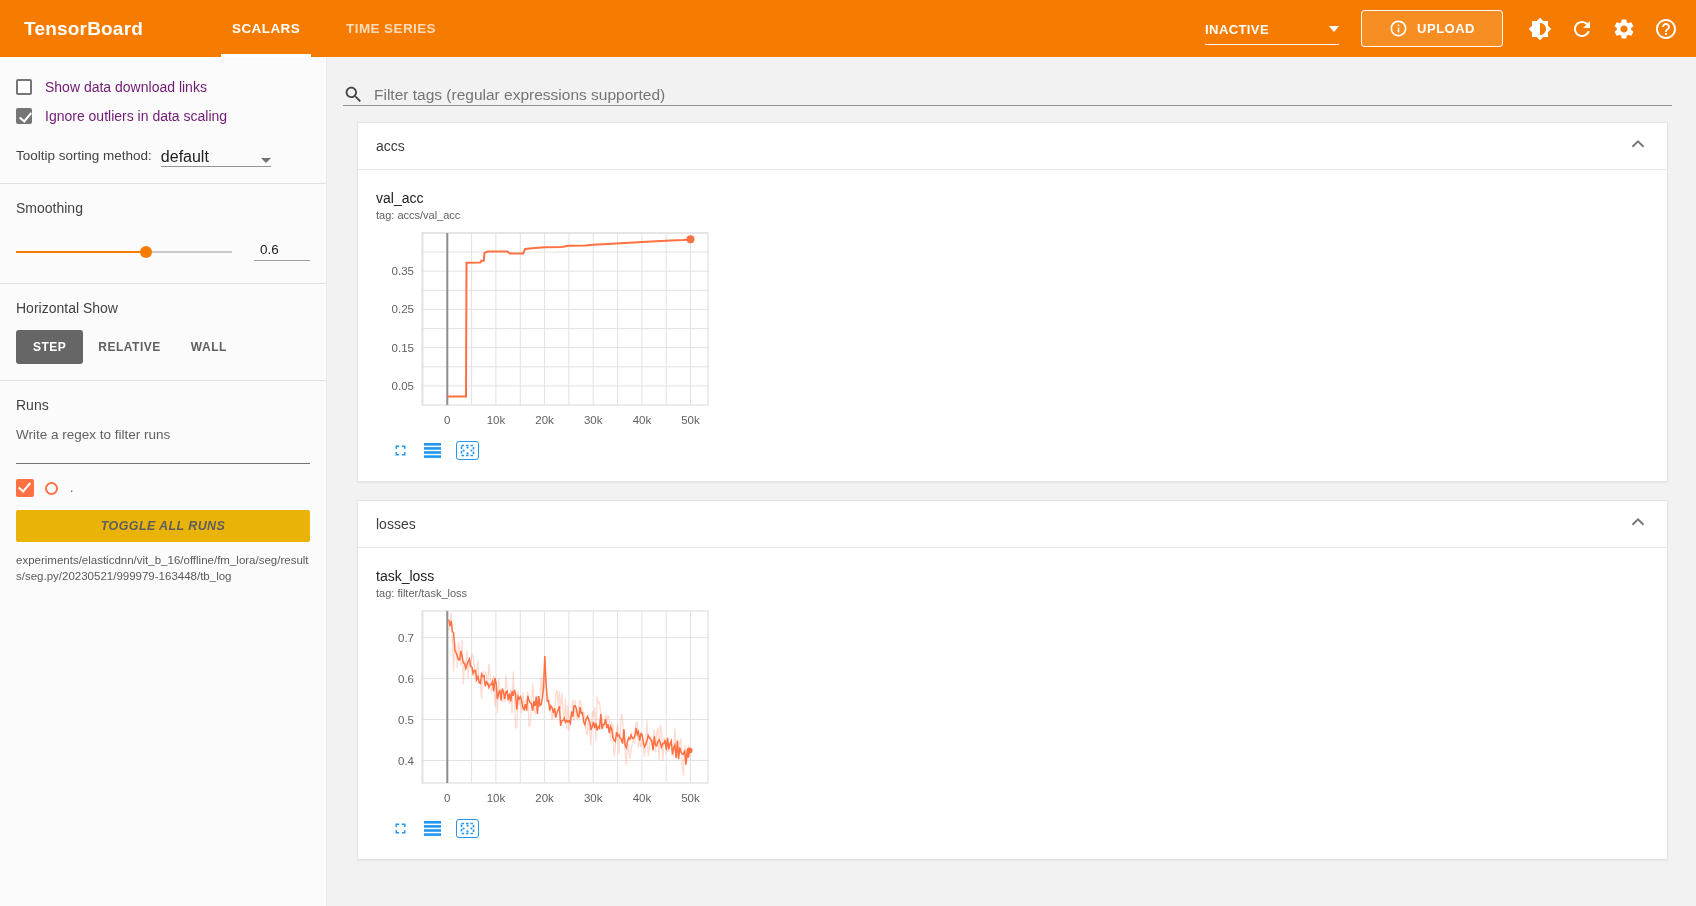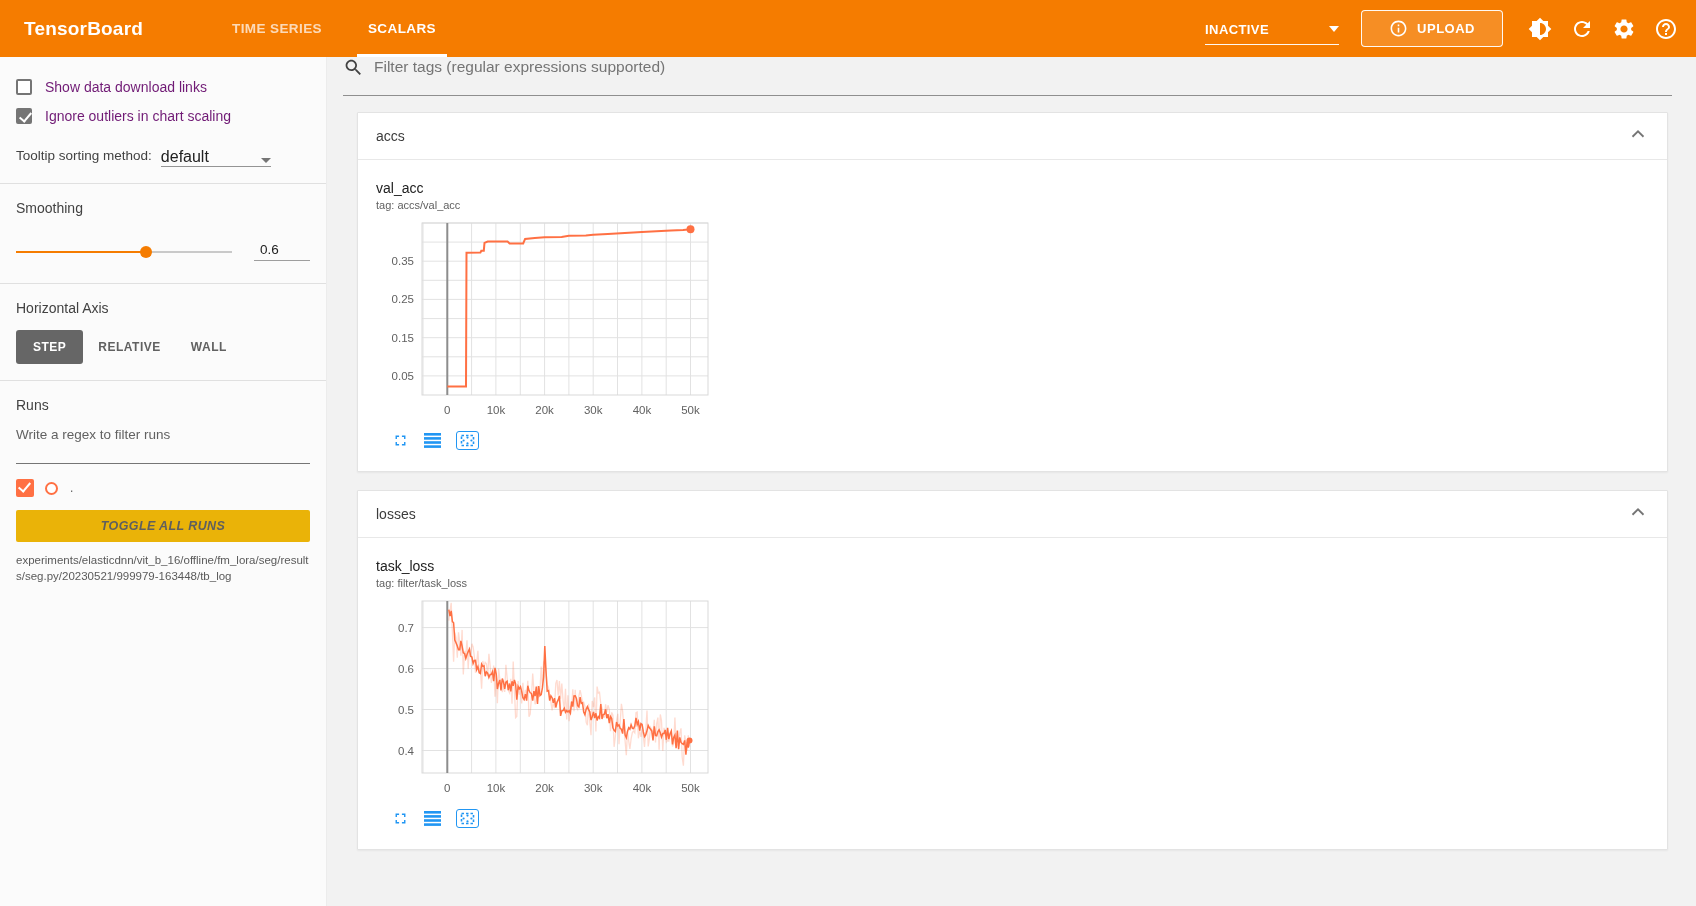--- a/index.html
+++ b/index.html
@@ -110,21 +110,21 @@
   .run-dot { margin-left:12px; font-size:12px; color:#616161; }
   .toggle-all-btn {
     margin-top:13px; width:100%; background:#eab308; border:none; border-radius:2px;
     font-size:12.5px; letter-spacing:.4px; color:#5f5f5f; padding:9px 0; cursor:pointer;
     font-family:"Liberation Sans", sans-serif; font-weight:bold; text-transform:uppercase;font-style:italic;
   }
   .run-name { margin-top:10px; font-size:11.5px; line-height:1.4; color:#5a5a5a; word-break:break-all; }
   
   .main { flex:1; overflow:hidden; }
   .filter-row {
-    height:39px; margin:0 24px 0 16px; display:flex; align-items:flex-start;
+    height:49px; margin:0 24px 0 16px; display:flex; align-items:flex-end;
     border-bottom:1px solid #8f8f8f;
   }
   .filter-row svg { width:21px; height:21px; fill:#424242; flex:none; margin-right:8px; }
   .filter-input {
     flex:1; border:none; background:transparent; outline:none;
     font-size:15.5px; color:#424242; font-family:"Liberation Sans", sans-serif;
   }
   .filter-input::placeholder { color:#757575; }
   .cards { padding:16px 28px 0 30px; }
   .card {
@@ -149,22 +149,22 @@
     border:1.5px solid #2196f3; border-radius:3px; padding:2px 3px;
     display:flex; align-items:center; cursor:pointer;
   }
 </style>
 </head>
 <body>
 
 <header class="toolbar">
   <div class="logo">TensorBoard</div>
   <nav class="tabs">
+    <div class="tab active">SCALARS</div>
     <div class="tab">TIME SERIES</div>
-    <div class="tab active">SCALARS</div>
   </nav>
   <div class="toolbar-spacer"></div>
   <div class="status-select">
     <span>INACTIVE</span>
     <span class="caret-down"></span>
   </div>
   <button class="upload-btn">
     <span class="icon-btn" style="width:19px;height:19px;margin:0;">
       <svg viewBox="0 0 24 24" style="width:19px;height:19px;">
           <path d="M11 7h2v2h-2zm0 4h2v6h-2zm1-9C6.48 2 2 6.48 2 12s4.48 10 10 10 10-4.48 10-10S17.52 2 12 2zm0 18c-4.41 0-8-3.59-8-8s3.59-8 8-8 8 3.59 8 8-3.59 8-8 8z"></path>
@@ -197,21 +197,21 @@
 <div class="layout">
 
   <aside class="sidebar">
     <div class="side-section">
       <div class="check-row">
         <span class="checkbox"></span>
         <span class="check-label">Show data download links</span>
       </div>
       <div class="check-row" style="margin-bottom:0;">
         <span class="checkbox checked"></span>
-        <span class="check-label">Ignore outliers in chart scaling</span>
+        <span class="check-label">Ignore outliers in data scaling</span>
       </div>
       <div class="tooltip-row">
         <span class="tooltip-label">Tooltip sorting method:</span>
         <span class="select-box">
           <span class="select-value">default</span>
           <span class="caret-gray"></span>
         </span>
       </div>
     </div>
     <hr class="side-divider">
@@ -220,21 +220,21 @@
       <div class="slider-row">
         <div class="slider">
           <div class="slider-fill" style="width:60%;"></div>
           <div class="slider-thumb" style="left:60%;"></div>
         </div>
         <input class="smooth-value" value="0.6" style="">
       </div>
     </div>
     <hr class="side-divider" style="margin-top:22px;">
     <div class="side-section">
-      <div class="section-label">Horizontal Axis</div>
+      <div class="section-label">Horizontal Show</div>
       <div class="axis-buttons">
         <span class="axis-btn selected">STEP</span>
         <span class="axis-btn">RELATIVE</span>
         <span class="axis-btn">WALL</span>
       </div>
     </div>
     <hr class="side-divider">
     <div class="side-section">
       <div class="section-label">Runs</div>
       <input class="regex-input" placeholder="Write a regex to filter runs" style="">

